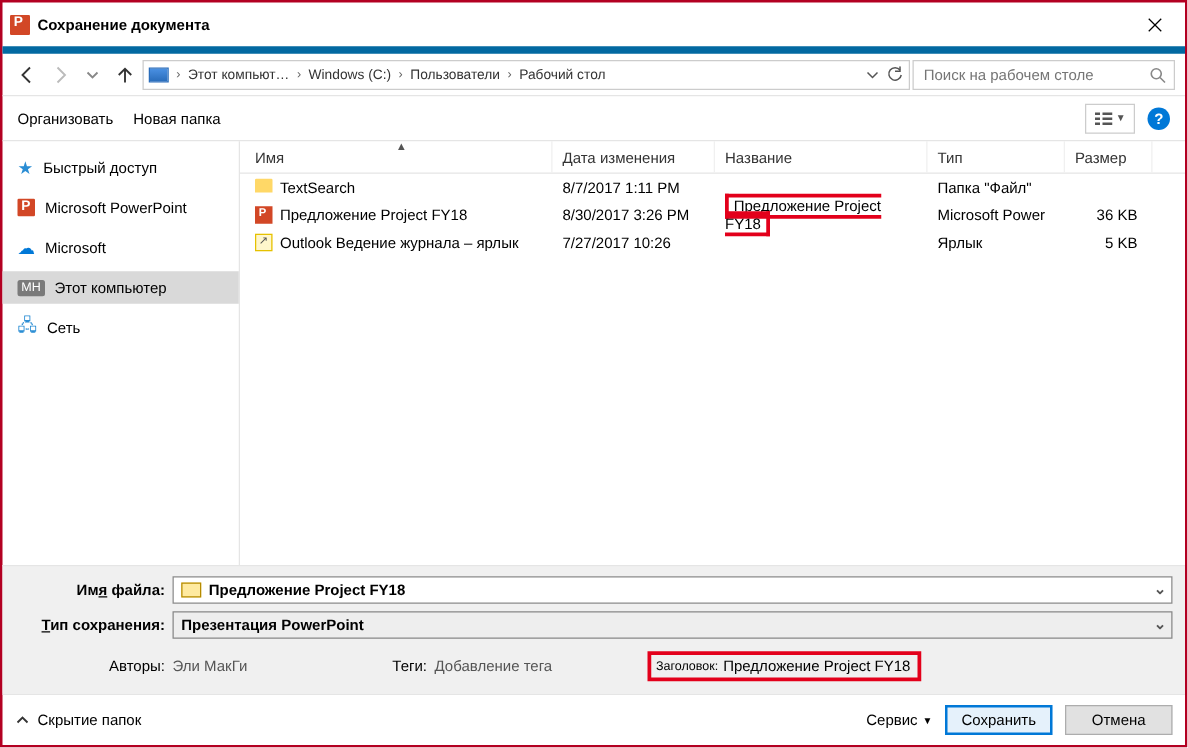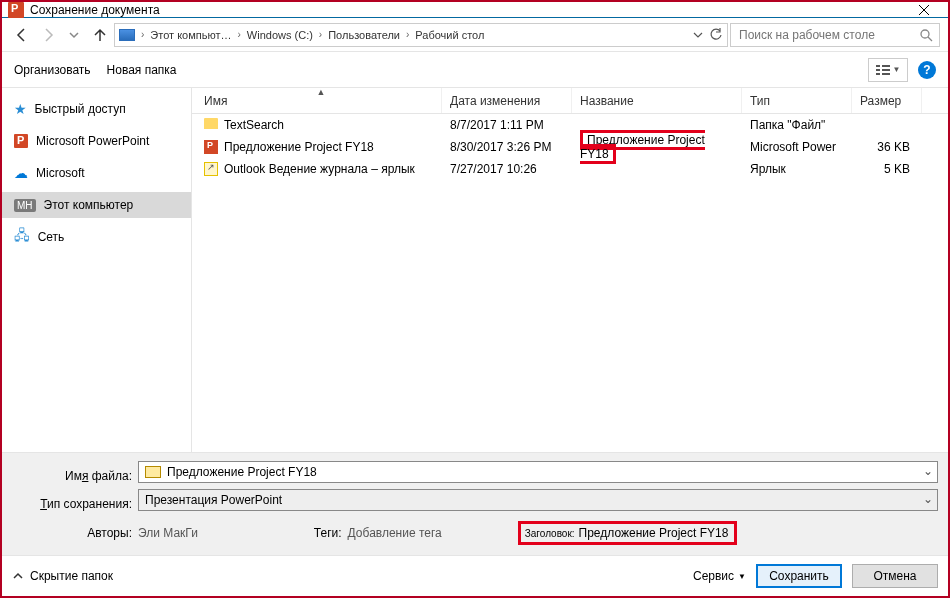--- a/index.html
+++ b/index.html
@@ -11,24 +11,25 @@
     background: #fff;
   }
   .window {
     width: 950px; height: 598px;
     border: 2px solid #b30022;
     position: relative;
     display: flex; flex-direction: column;
     background: #fff;
   }
   .titlebar {
-    height: 16px;
+    height: 41px;
     display: flex; align-items: center;
     padding: 0 4px 0 6px;
-    border-bottom: 1px solid #0369a1;
+    border-bottom: 6px solid #0369a1;
+    font-weight: bold;
   }
   .titlebar .title-text { margin-left: 6px; font-size: 12px; }
   .titlebar .spacer { flex: 1; }
   .titlebar .close-btn {
     width: 40px; height: 26px;
     display: flex; align-items: center; justify-content: center;
     font-size: 14px;
   }
   .pp-icon {
     width: 16px; height: 16px;
@@ -180,21 +181,21 @@
     border: 3px solid #e3001b;
     padding: 0 4px;
   }
   .footer {
     border-top: 1px solid #e5e5e5;
     padding: 8px 10px 10px 10px;
     display: flex; flex-direction: column; gap: 6px;
     background: #f0f0f0;
   }
   .form-row {
-    display: flex; align-items: flex-end; gap: 6px;
+    display: flex; align-items: center; gap: 6px; font-weight: bold;
   }
   .form-row .label {
     width: 120px; text-align: right; font-size: 12px;
   }
   .form-row .label .ul { text-decoration: underline; }
   .form-row .combo {
     flex: 1; height: 22px;
     border: 1px solid #888;
     background: #fff;
     display: flex; align-items: center;

